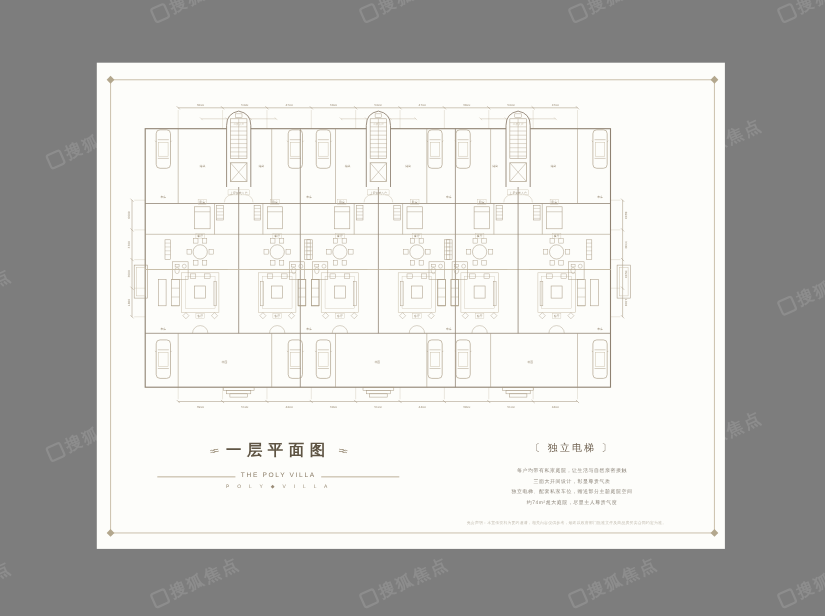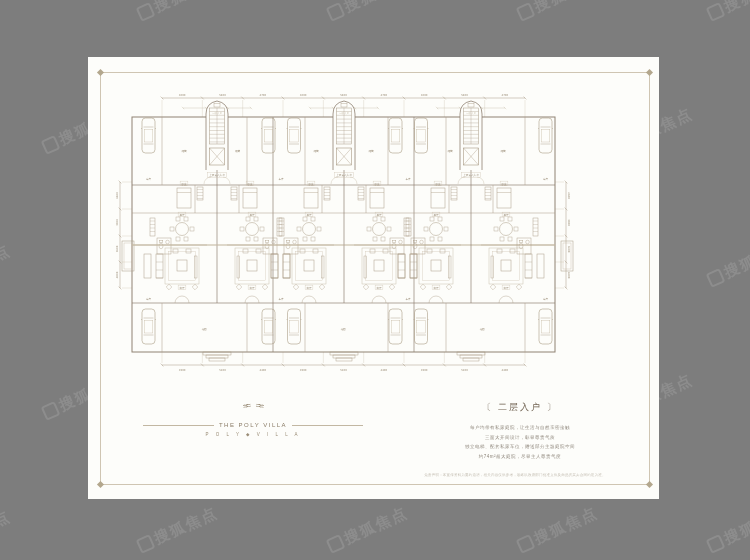--- a/index.html
+++ b/index.html
@@ -720,32 +720,33 @@
           <circle cx="412.5" cy="154" r="1.8" stroke="#ab9d87" stroke-width="0.4" fill="none"></circle>
           <rect x="342" y="264" width="28" height="3" stroke="#a89a84" stroke-width="0.45" fill="none" rx="0"></rect>
           <rect x="345" y="267" width="22" height="3" stroke="#a89a84" stroke-width="0.45" fill="none" rx="0"></rect>
           <rect x="348" y="270" width="16" height="3" stroke="#a89a84" stroke-width="0.45" fill="none" rx="0"></rect>
         </svg>
     </div>
 
     <div class="title-block">
       <div class="title-row">
         <span class="flourish">≈≈</span>
+        <h1 class="plan-title">一层平面图</h1>
         <span class="flourish r">≈≈</span>
       </div>
       <div class="brand-row">
         <span class="ln"></span>
         <span class="brand-name">THE POLY VILLA</span>
         <span class="ln"></span>
       </div>
       <div class="tagline">P O L Y ◆ V I L L A</div>
     </div>
 
     <div class="info-block">
-      <div class="info-heading">〔 二层入户 〕</div>
+      <div class="info-heading">〔 独立电梯 〕</div>
       <div class="info-lines">
         <div class="info-line">每户均带有私家庭院，让生活与自然亲密接触</div>
         <div class="info-line">三面大开间设计，彰显尊贵气质</div>
         <div class="info-line">独立电梯、配套私家车位，赠送部分主题庭院空间</div>
         <div class="info-line">约74m²超大庭院，尽显主人尊贵气度</div>
       </div>
     </div>
 
     <div class="disclaimer">免责声明：本宣传资料为要约邀请，相关内容仅供参考，最终以政府部门批准文件及商品房买卖合同约定为准。</div>
   </div>

